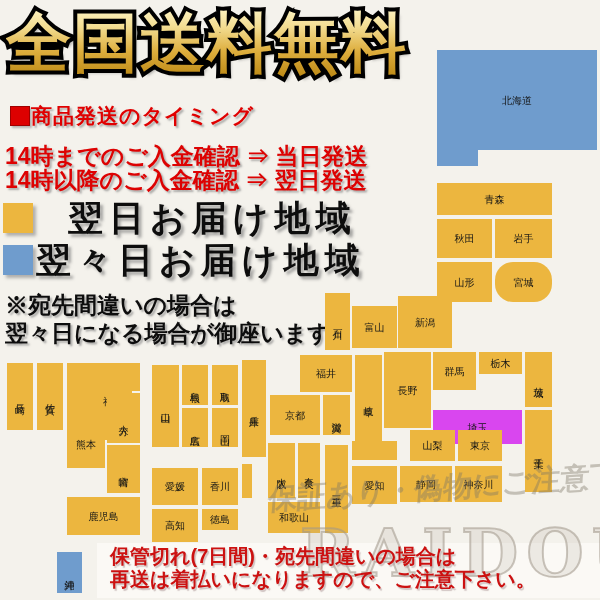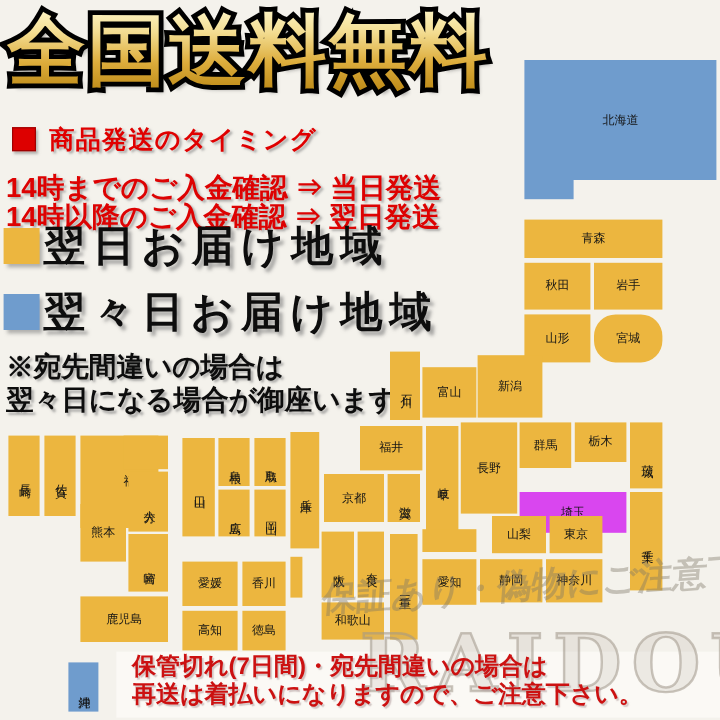--- a/index.html
+++ b/index.html
@@ -24,21 +24,21 @@
   @supports (-webkit-background-clip: text){
     .title .fill{
       background:linear-gradient(180deg,#fdf4c4 2%,#f3dd92 28%,#ddad3c 62%,#bd8a17 95%);
       -webkit-background-clip:text;background-clip:text;color:transparent;
     }
   }
   
   .sec-head{position:absolute;left:10px;top:102px;display:flex;align-items:center;}
   .sec-head .sq{width:18px;height:18px;background:#dd0000;border:1px solid #a00000;
     box-shadow:2px 2px 2px rgba(120,120,120,.5);}
-  .sec-head .txt{margin-left:11px;color:#e00000;font-size:21px;font-weight:bold;
+  .sec-head .txt{margin-left:1px;color:#e00000;font-size:21px;font-weight:bold;
     letter-spacing:1px;text-shadow:2px 2px 2px rgba(140,140,140,.7);white-space:nowrap;}
   .paylines{position:absolute;left:5px;top:144px;color:#dd0202;font-size:23px;font-weight:bold;
     line-height:24px;white-space:nowrap;text-shadow:2px 2px 2px rgba(140,140,140,.7);}
   
   .legend-row{position:absolute;left:3px;display:flex;align-items:center;height:38px;}
   .legend-row .sq{width:30px;height:30px;box-shadow:3px 3px 3px rgba(110,110,110,.5);flex:0 0 auto;}
   .legend-row .lbl{margin-left:3px;color:#0d0d0d;font-size:35px;font-weight:bold;
     font-family:"Liberation Serif", serif;letter-spacing:6px;white-space:nowrap;
     text-shadow:3px 3px 3px rgba(120,120,120,.65);}
   
@@ -79,21 +79,21 @@
   <div class="sec-head">
     <span class="sq"></span>
     <span class="txt">商品発送のタイミング</span>
   </div>
 
   <div class="paylines">
     <div>14時までのご入金確認 ⇒ 当日発送</div>
     <div>14時以降のご入金確認 ⇒ 翌日発送</div>
   </div>
 
-  <div class="legend-row" style="top:186px;">
+  <div class="legend-row" style="top:199px;gap:32px;">
     <span class="sq" style="background: rgb(236, 182, 63);"></span>
     <span class="lbl">翌日お届け地域</span>
   </div>
   <div class="legend-row" style="top:241px;">
     <span class="sq" style="background: rgb(111, 156, 205);"></span>
     <span class="lbl">翌々日お届け地域</span>
   </div>
 
   <div class="note">
     <div>※宛先間違いの場合は</div>
@@ -109,21 +109,21 @@
       <div class="pref" style="left: 437px; top: 262px; width: 55px; height: 40px; background: rgb(236, 182, 63);">山形</div>
       <div class="pref" style="left: 495px; top: 262px; width: 57px; height: 40px; background: rgb(236, 182, 63); border-radius: 18px;">宮城</div>
       <div class="pref" style="left: 398px; top: 296px; width: 54px; height: 52px; background: rgb(236, 182, 63);">新潟</div>
       <div class="pref v" style="left: 325px; top: 293px; width: 25px; height: 57px; background: rgb(236, 182, 63);">石川</div>
       <div class="pref" style="left: 352px; top: 306px; width: 45px; height: 42px; background: rgb(236, 182, 63);">富山</div>
       <div class="pref" style="left: 300px; top: 355px; width: 52px; height: 37px; background: rgb(236, 182, 63);">福井</div>
       <div class="pref v" style="left: 355px; top: 355px; width: 27px; height: 88px; background: rgb(236, 182, 63);">岐阜</div>
       <div class="pref" style="left: 352px; top: 441px; width: 45px; height: 19px; background: rgb(236, 182, 63);"></div>
       <div class="pref" style="left: 384px; top: 352px; width: 47px; height: 76px; background: rgb(236, 182, 63);">長野</div>
       <div class="pref" style="left: 433px; top: 352px; width: 43px; height: 38px; background: rgb(236, 182, 63);">群馬</div>
-      <div class="pref" style="left: 479px; top: 352px; width: 43px; height: 33px; background: rgb(236, 182, 63);">栃木</div>
+      <div class="pref" style="left: 479px; top: 352px; width: 43px; height: 22px; background: rgb(236, 182, 63);">栃木</div>
       <div class="pref v" style="left: 525px; top: 352px; width: 27px; height: 55px; background: rgb(236, 182, 63);">茨城</div>
       <div class="pref" style="left: 433px; top: 410px; width: 89px; height: 34px; background: #d946ef;">埼玉</div>
       <div class="pref" style="left: 410px; top: 430px; width: 45px; height: 31px; background: rgb(236, 182, 63);">山梨</div>
       <div class="pref" style="left: 458px; top: 430px; width: 44px; height: 31px; background: rgb(236, 182, 63);">東京</div>
       <div class="pref v" style="left: 525px; top: 410px; width: 27px; height: 82px; background: rgb(236, 182, 63);">千葉</div>
       <div class="pref" style="left: 455px; top: 466px; width: 47px; height: 36px; background: rgb(236, 182, 63);">神奈川</div>
       <div class="pref" style="left: 400px; top: 466px; width: 52px; height: 36px; background: rgb(236, 182, 63);">静岡</div>
       <div class="pref" style="left: 352px; top: 466px; width: 45px; height: 38px; background: rgb(236, 182, 63);">愛知</div>
       <div class="pref v" style="left: 323px; top: 395px; width: 27px; height: 40px; background: rgb(236, 182, 63);">滋賀</div>
       <div class="pref" style="left: 270px; top: 395px; width: 50px; height: 40px; background: rgb(236, 182, 63);">京都</div>
@@ -133,21 +133,21 @@
       <div class="pref v" style="left: 298px; top: 443px; width: 22px; height: 55px; background: rgb(236, 182, 63);">奈良</div>
       <div class="pref v" style="left: 325px; top: 445px; width: 23px; height: 88px; background: rgb(236, 182, 63);">三重</div>
       <div class="pref" style="left: 268px; top: 502px; width: 52px; height: 31px; background: rgb(236, 182, 63);">和歌山</div>
       <div class="pref v" style="left: 212px; top: 365px; width: 26px; height: 40px; background: rgb(236, 182, 63);">鳥取</div>
       <div class="pref v" style="left: 182px; top: 365px; width: 26px; height: 40px; background: rgb(236, 182, 63);">島根</div>
       <div class="pref v" style="left: 212px; top: 408px; width: 26px; height: 39px; background: rgb(236, 182, 63);">岡山</div>
       <div class="pref v" style="left: 182px; top: 408px; width: 26px; height: 39px; background: rgb(236, 182, 63);">広島</div>
       <div class="pref v" style="left: 152px; top: 365px; width: 27px; height: 82px; background: rgb(236, 182, 63);">山口</div>
       <div class="pref" style="left: 202px; top: 468px; width: 36px; height: 37px; background: rgb(236, 182, 63);">香川</div>
       <div class="pref" style="left: 152px; top: 468px; width: 46px; height: 37px; background: rgb(236, 182, 63);">愛媛</div>
-      <div class="pref" style="left: 202px; top: 509px; width: 36px; height: 33px; background: rgb(236, 182, 63);">徳島</div>
+      <div class="pref" style="left: 202px; top: 509px; width: 36px; height: 21px; background: rgb(236, 182, 63);">徳島</div>
       <div class="pref" style="left: 152px; top: 509px; width: 46px; height: 33px; background: rgb(236, 182, 63);">高知</div>
       <div class="pref" style="left: 67px; top: 363px; width: 38px; height: 77px; background: rgb(236, 182, 63); padding-left: 27px;">福岡</div>
       <div class="pref" style="left: 103px; top: 363px; width: 37px; height: 28px; background: rgb(236, 182, 63);"></div>
       <div class="pref v" style="left: 107px; top: 393px; width: 33px; height: 50px; background: rgb(236, 182, 63);">大分</div>
       <div class="pref" style="left: 67px; top: 420px; width: 38px; height: 48px; background: rgb(236, 182, 63);">熊本</div>
       <div class="pref v" style="left: 107px; top: 445px; width: 33px; height: 48px; background: rgb(236, 182, 63);">宮崎</div>
       <div class="pref" style="left: 67px; top: 497px; width: 73px; height: 38px; background: rgb(236, 182, 63);">鹿児島</div>
       <div class="pref v" style="left: 7px; top: 363px; width: 26px; height: 67px; background: rgb(236, 182, 63);">長崎</div>
       <div class="pref v" style="left: 37px; top: 363px; width: 26px; height: 67px; background: rgb(236, 182, 63);">佐賀</div>
       <div class="pref v" style="left: 57px; top: 552px; width: 25px; height: 41px; background: rgb(111, 156, 205);">沖縄</div>

